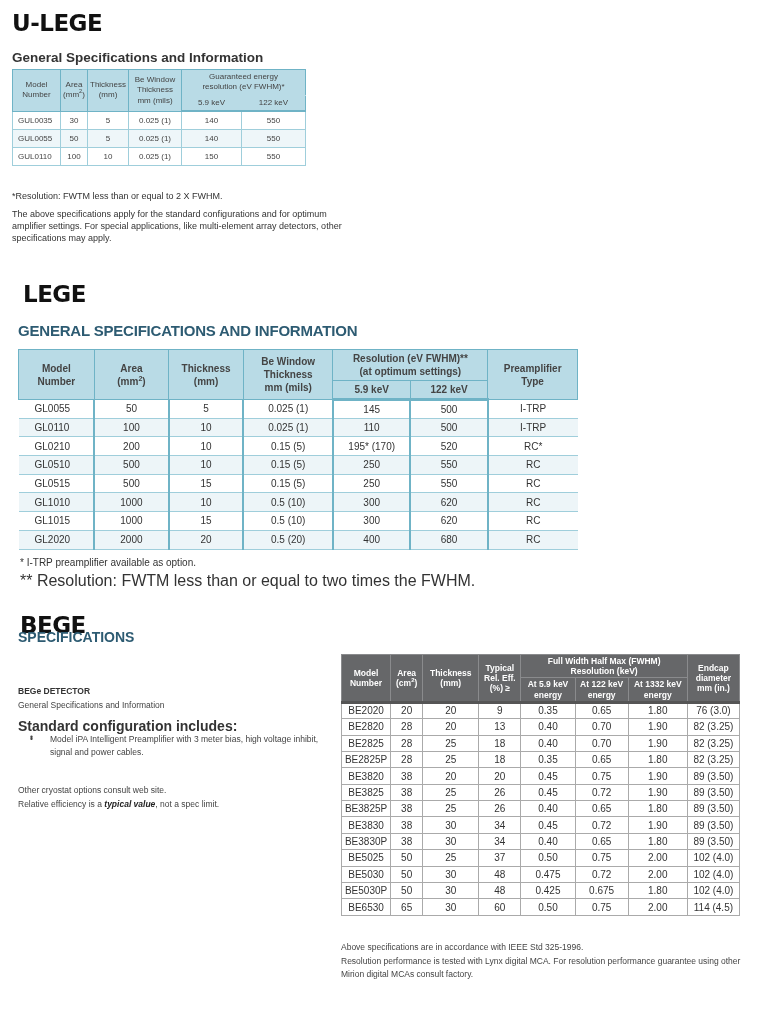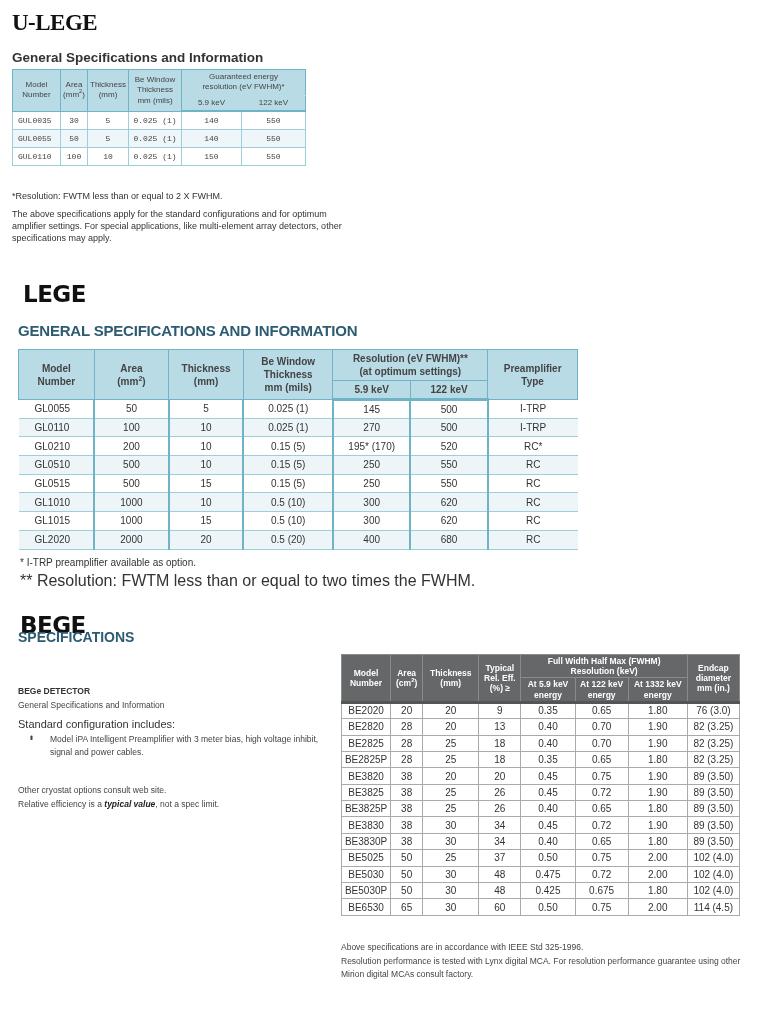--- a/index.html
+++ b/index.html
@@ -4,25 +4,25 @@
 <style>
   * { box-sizing: border-box; margin: 0; padding: 0; }
   html, body { width: 774px; height: 1016px; background: #ffffff; overflow: hidden; }
   body { position: relative; font-family: "Liberation Sans", sans-serif; color: #3a3a3a; }
 
   .abs { position: absolute; }
 
   .big-title { font-family: "DejaVu Sans", sans-serif; font-weight: bold; color: #111; font-size: 23px; letter-spacing: -0.5px; }
 
   
-  #ulege-title { left: 12px; top: 10px; font-family: Liberation Serif, serif; }
+  #ulege-title { left: 12px; top: 10px; }
   #ulege-sub { left: 12px; top: 50px; font-size: 13.5px; font-weight: bold; color: #333; }
   #ulege-table { left: 12px; top: 69px; width: 294px; border-collapse: collapse; font-size: 8px; color: #444; }
   #ulege-table th { background: #b9dbe6; font-weight: normal; color: #444; border: 1px solid #6fb3c6; padding: 2px; line-height: 1.3; }
-  #ulege-table td { border: 1px solid #9fcedb; text-align: center; height: 18px; background: #fff; font-family: Liberation Mono, monospace; }
+  #ulege-table td { border: 1px solid #9fcedb; text-align: center; height: 18px; background: #fff; }
   #ulege-table tr:nth-child(even) td { background: #eef6f9; }
   #ulege-table td.model { text-align: left; padding-left: 5px; }
   #ulege-table thead tr:last-child th { border-bottom: 2px solid #6fb3c6; }
   #ulege-table .noborder-top { border-top-color: #b9dbe6; }
   #ulege-fn1 { left: 12px; top: 191px; font-size: 9px; color: #333; }
   #ulege-fn2 { left: 12px; top: 208px; width: 340px; font-size: 9px; line-height: 12px; color: #333; }
 
   
   #lege-title { left: 23px; top: 281px; }
   #lege-sub { left: 18px; top: 322px; font-size: 15px; font-weight: bold; color: #2d5b72; letter-spacing: -0.2px; }
@@ -35,21 +35,21 @@
   #lege-table tr:nth-child(even) td { background: #edf5f8; }
   #lege-table td.model { text-align: left; padding-left: 16px; }
   #lege-fn1 { left: 20px; top: 557px; font-size: 10px; color: #333; }
   #lege-fn2 { left: 20px; top: 572px; font-size: 16px; color: #333; }
 
   
   #bege-title { left: 20px; top: 612px; }
   #bege-sub { left: 18px; top: 629px; font-size: 14px; font-weight: bold; color: #2d5b72; }
   #bege-det { left: 18px; top: 686px; font-size: 8.5px; font-weight: bold; color: #333; }
   #bege-gen { left: 18px; top: 700px; font-size: 8.5px; color: #444; }
-  #bege-std { left: 18px; top: 718px; font-size: 11px; font-weight: normal; color: #333; }
+  #bege-std { left: 18px; top: 718px; font-size: 14px; font-weight: bold; color: #333; }
   #bege-list { left: 30px; top: 731px; width: 300px; font-size: 8.5px; color: #444; line-height: 12.5px; list-style: none; }
   #bege-list li { position: relative; padding-left: 20px; margin-bottom: 2px; }
   #bege-list li .bullet { position: absolute; left: 0; top: 0; }
   #bege-other { left: 18px; top: 785px; font-size: 8.5px; color: #444; }
   #bege-rel { left: 18px; top: 799px; font-size: 8.5px; color: #444; }
   #bege-rel em { font-weight: bold; font-style: italic; color: #222; }
 
   #bege-table { left: 341px; top: 654px; width: 399px; border-collapse: collapse; font-size: 10px; color: #333; }
   #bege-table th { background: #666769; color: #fff; font-weight: bold; border: 1px solid #8a8b8d; padding: 1px 2px; line-height: 1.2; font-size: 8.5px; }
   #bege-table thead { border-bottom: 3px solid #555; }
@@ -137,21 +137,21 @@
         <td>0.025 (1)</td>
         <td>145</td>
         <td>500</td>
         <td>I-TRP</td>
       </tr>
       <tr>
         <td class="model">GL0110</td>
         <td>100</td>
         <td>10</td>
         <td>0.025 (1)</td>
-        <td>270</td>
+        <td>110</td>
         <td>500</td>
         <td>I-TRP</td>
       </tr>
       <tr>
         <td class="model">GL0210</td>
         <td>200</td>
         <td>10</td>
         <td>0.15 (5)</td>
         <td>195* (170)</td>
         <td>520</td>

